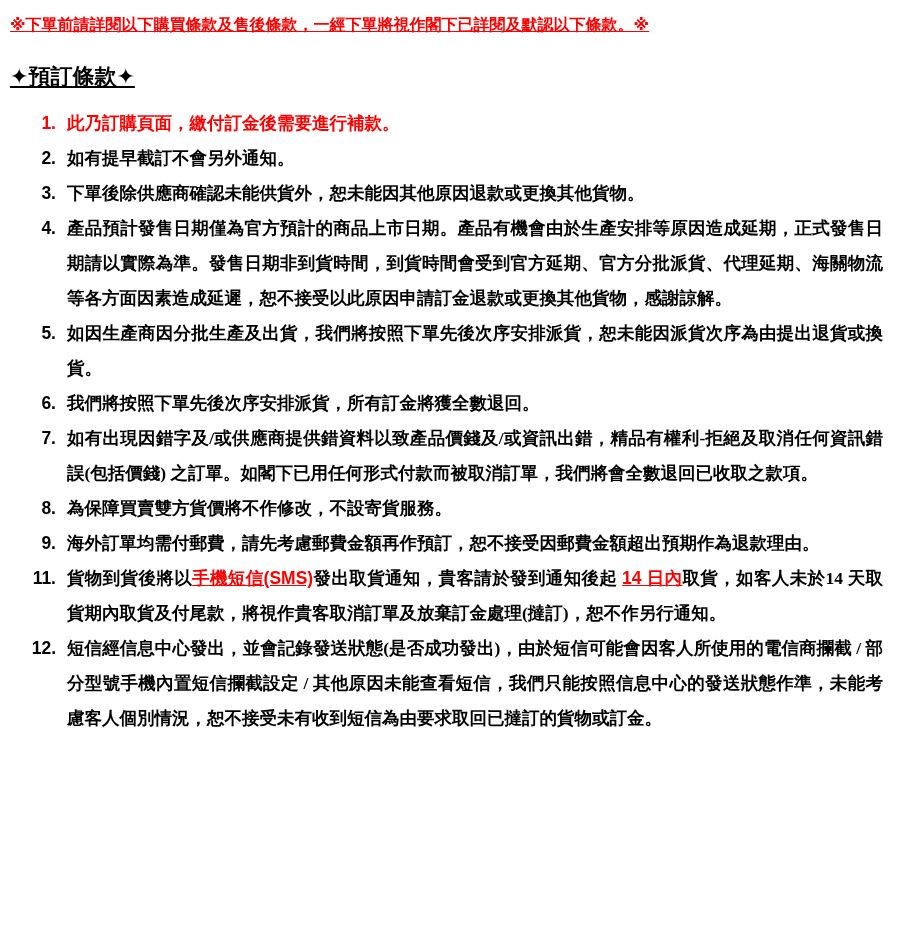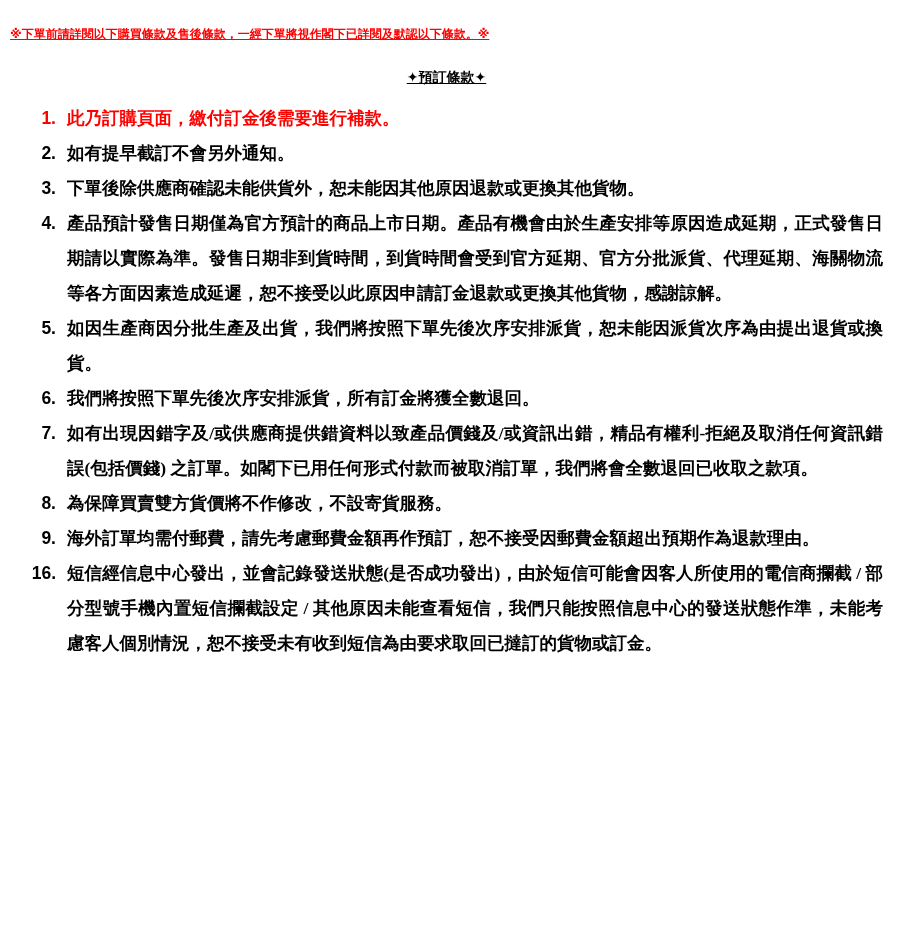--- a/index.html
+++ b/index.html
@@ -14,30 +14,29 @@
     box-sizing:border-box;
     padding:14px 30px 8px 10px;
     font-family:"Liberation Sans","DejaVu Sans",sans-serif;
     font-weight:bold;
     color:var(--ink);
     font-size:17.5px;
   }
   .notice{
     color:var(--red);
     text-decoration:underline;
-    font-size:12px;
+    font-size:16px;
     line-height:1.4;
-    margin:12px 0 6px 0;
+    margin:0 0 6px 0;
   }
   .section-title{
     color:var(--ink);
     text-decoration:underline;
-    font-size:14px;
+    font-size:22px;
     margin:26px 0 10px 0;
-    text-align:center;
   }
   .terms{
     margin-top:14px;
   }
   .term-row{
     display:flex;
     align-items:flex-start;
     line-height:35px;
   }
   .term-num{
@@ -94,16 +93,20 @@
     </div>
     <div class="term-row">
       <span class="term-num">8.</span>
       <span class="term-body"><span class="normal">為保障買賣雙方貨價將不作修改，不設寄貨服務。</span></span>
     </div>
     <div class="term-row">
       <span class="term-num">9.</span>
       <span class="term-body"><span class="normal">海外訂單均需付郵費，請先考慮郵費金額再作預訂，恕不接受因郵費金額超出預期作為退款理由。</span></span>
     </div>
     <div class="term-row">
-      <span class="term-num">16.</span>
+      <span class="term-num">11.</span>
+      <span class="term-body"><span class="normal">貨物到貨後將以</span><span class="red-underline">手機短信(SMS)</span><span class="normal">發出取貨通知，貴客請於發到通知後起 </span><span class="red-underline">14 日內</span><span class="normal">取貨，如客人未於14 天取貨期內取貨及付尾款，將視作貴客取消訂單及放棄訂金處理(撻訂)，恕不作另行通知。</span></span>
+    </div>
+    <div class="term-row">
+      <span class="term-num">12.</span>
       <span class="term-body"><span class="normal">短信經信息中心發出，並會記錄發送狀態(是否成功發出)，由於短信可能會因客人所使用的電信商攔截 / 部分型號手機內置短信攔截設定 / 其他原因未能查看短信，我們只能按照信息中心的發送狀態作準，未能考慮客人個別情況，恕不接受未有收到短信為由要求取回已撻訂的貨物或訂金。</span></span>
     </div>
   </div>
 
 </body></html>

